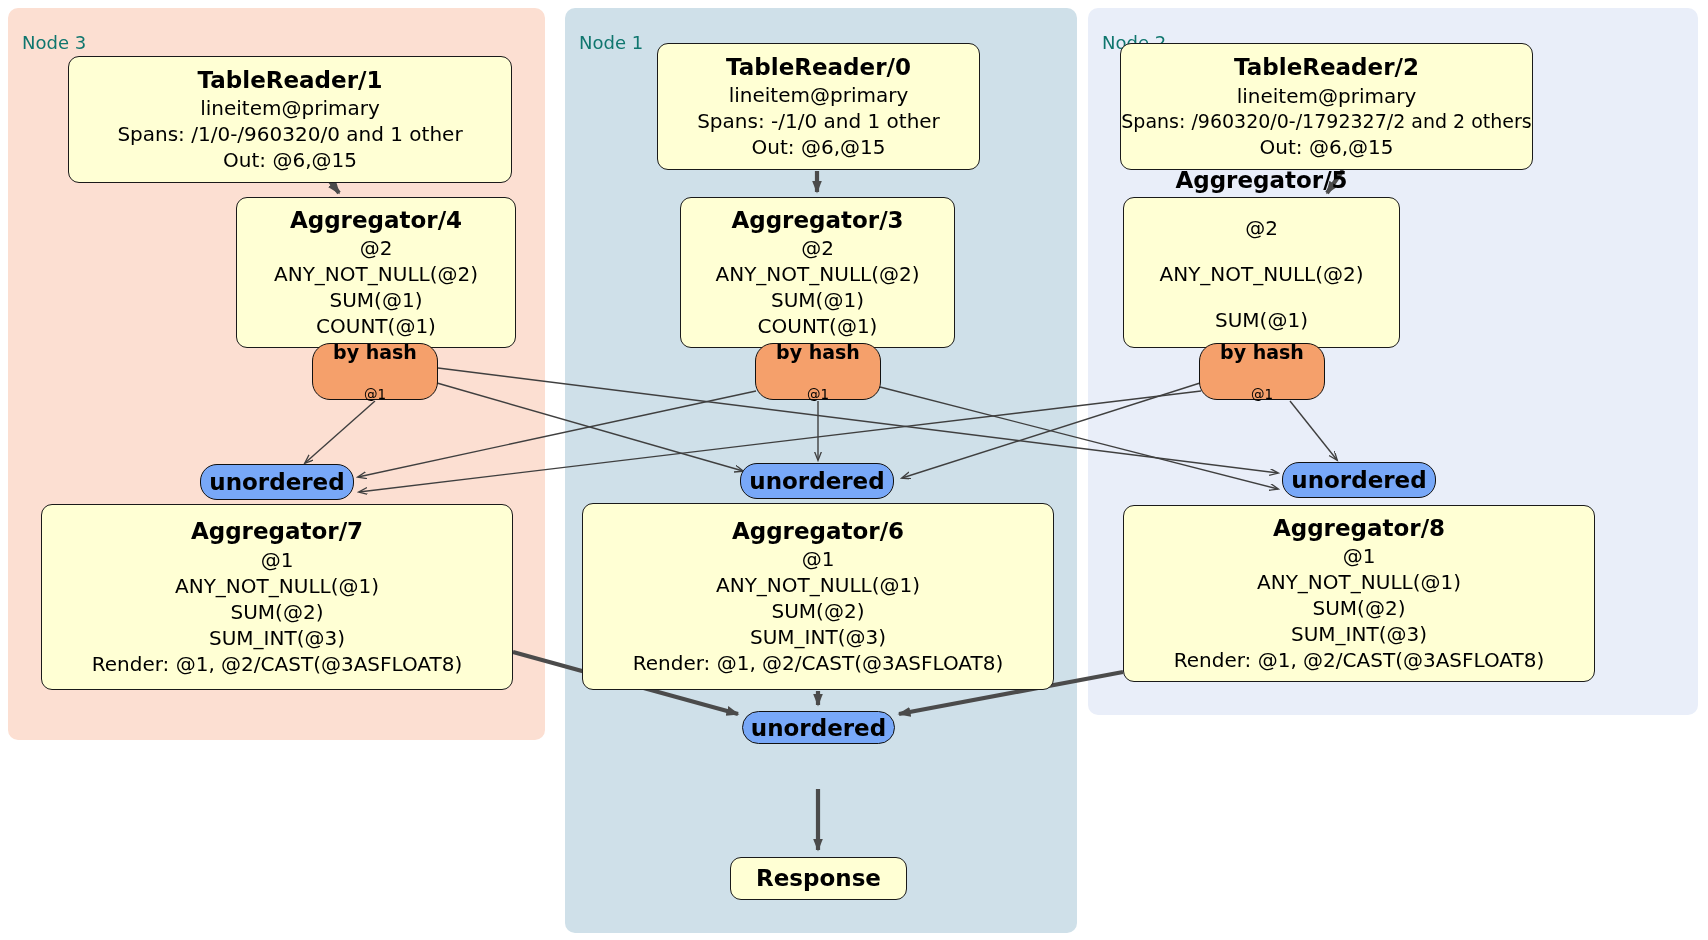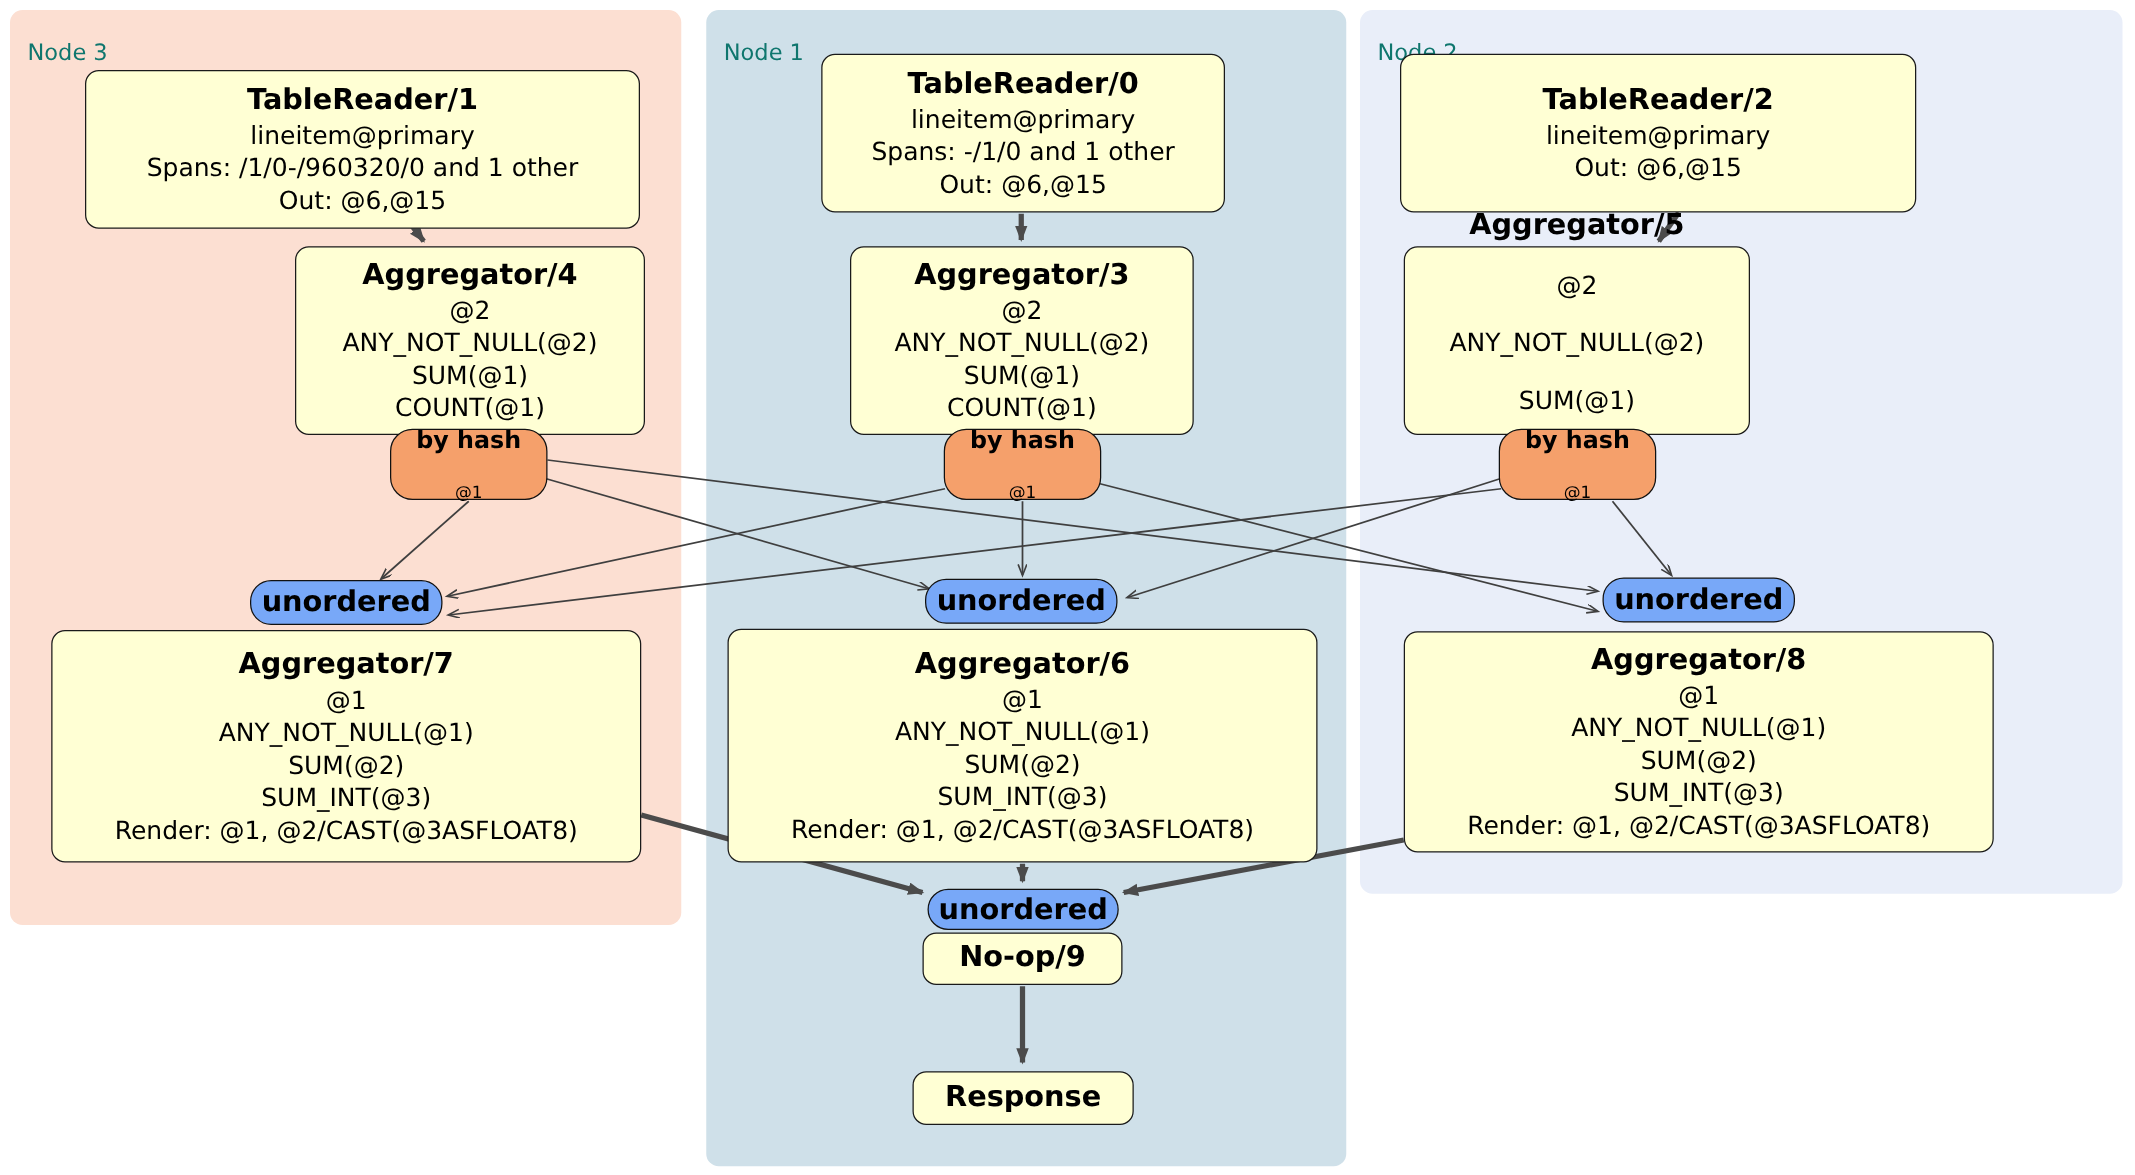--- a/index.html
+++ b/index.html
@@ -133,20 +133,21 @@
     <div class="l">@1</div>
     <div class="l">ANY_NOT_NULL(@1)</div>
     <div class="l">SUM(@2)</div>
     <div class="l">SUM_INT(@3)</div>
     <div class="l">Render: @1, @2/CAST(@3ASFLOAT8)</div>
   </div>
 
   <div class="pbox" style="left:1120px;top:43px;width:413px;height:127px;">
     <div class="t">TableReader/2</div>
     <div class="l">lineitem@primary</div>
+    <div class="l" style="font-size:19px;">Spans: /960320/0-/1792327/2 and 2 others</div>
     <div class="l">Out: @6,@15</div>
   </div>
   <div class="pbox" style="left:1123px;top:197px;width:277px;height:151px;gap:20px;">
     <div class="t">Aggregator/5</div>
     <div class="l">@2</div>
     <div class="l">ANY_NOT_NULL(@2)</div>
     <div class="l">SUM(@1)</div>
     <div class="l">COUNT(@1)</div>
   </div>
   <div class="pill router" style="left:1199px;top:343px;width:126px;height:57px;">
@@ -161,20 +162,17 @@
     <div class="l">@1</div>
     <div class="l">ANY_NOT_NULL(@1)</div>
     <div class="l">SUM(@2)</div>
     <div class="l">SUM_INT(@3)</div>
     <div class="l">Render: @1, @2/CAST(@3ASFLOAT8)</div>
   </div>
 
   <div class="pill sync" style="left:742px;top:711px;width:153px;height:33px;">
     <div>unordered</div>
   </div>
-  <div class="pbox" style="left:738px;top:746px;width:160px;height:42px;">
-    <div class="t">No-op/9</div>
-  </div>
   <div class="pbox" style="left:730px;top:857px;width:177px;height:43px;">
     <div class="t">Response</div>
   </div>
 
 </div>
 
 </body></html>

